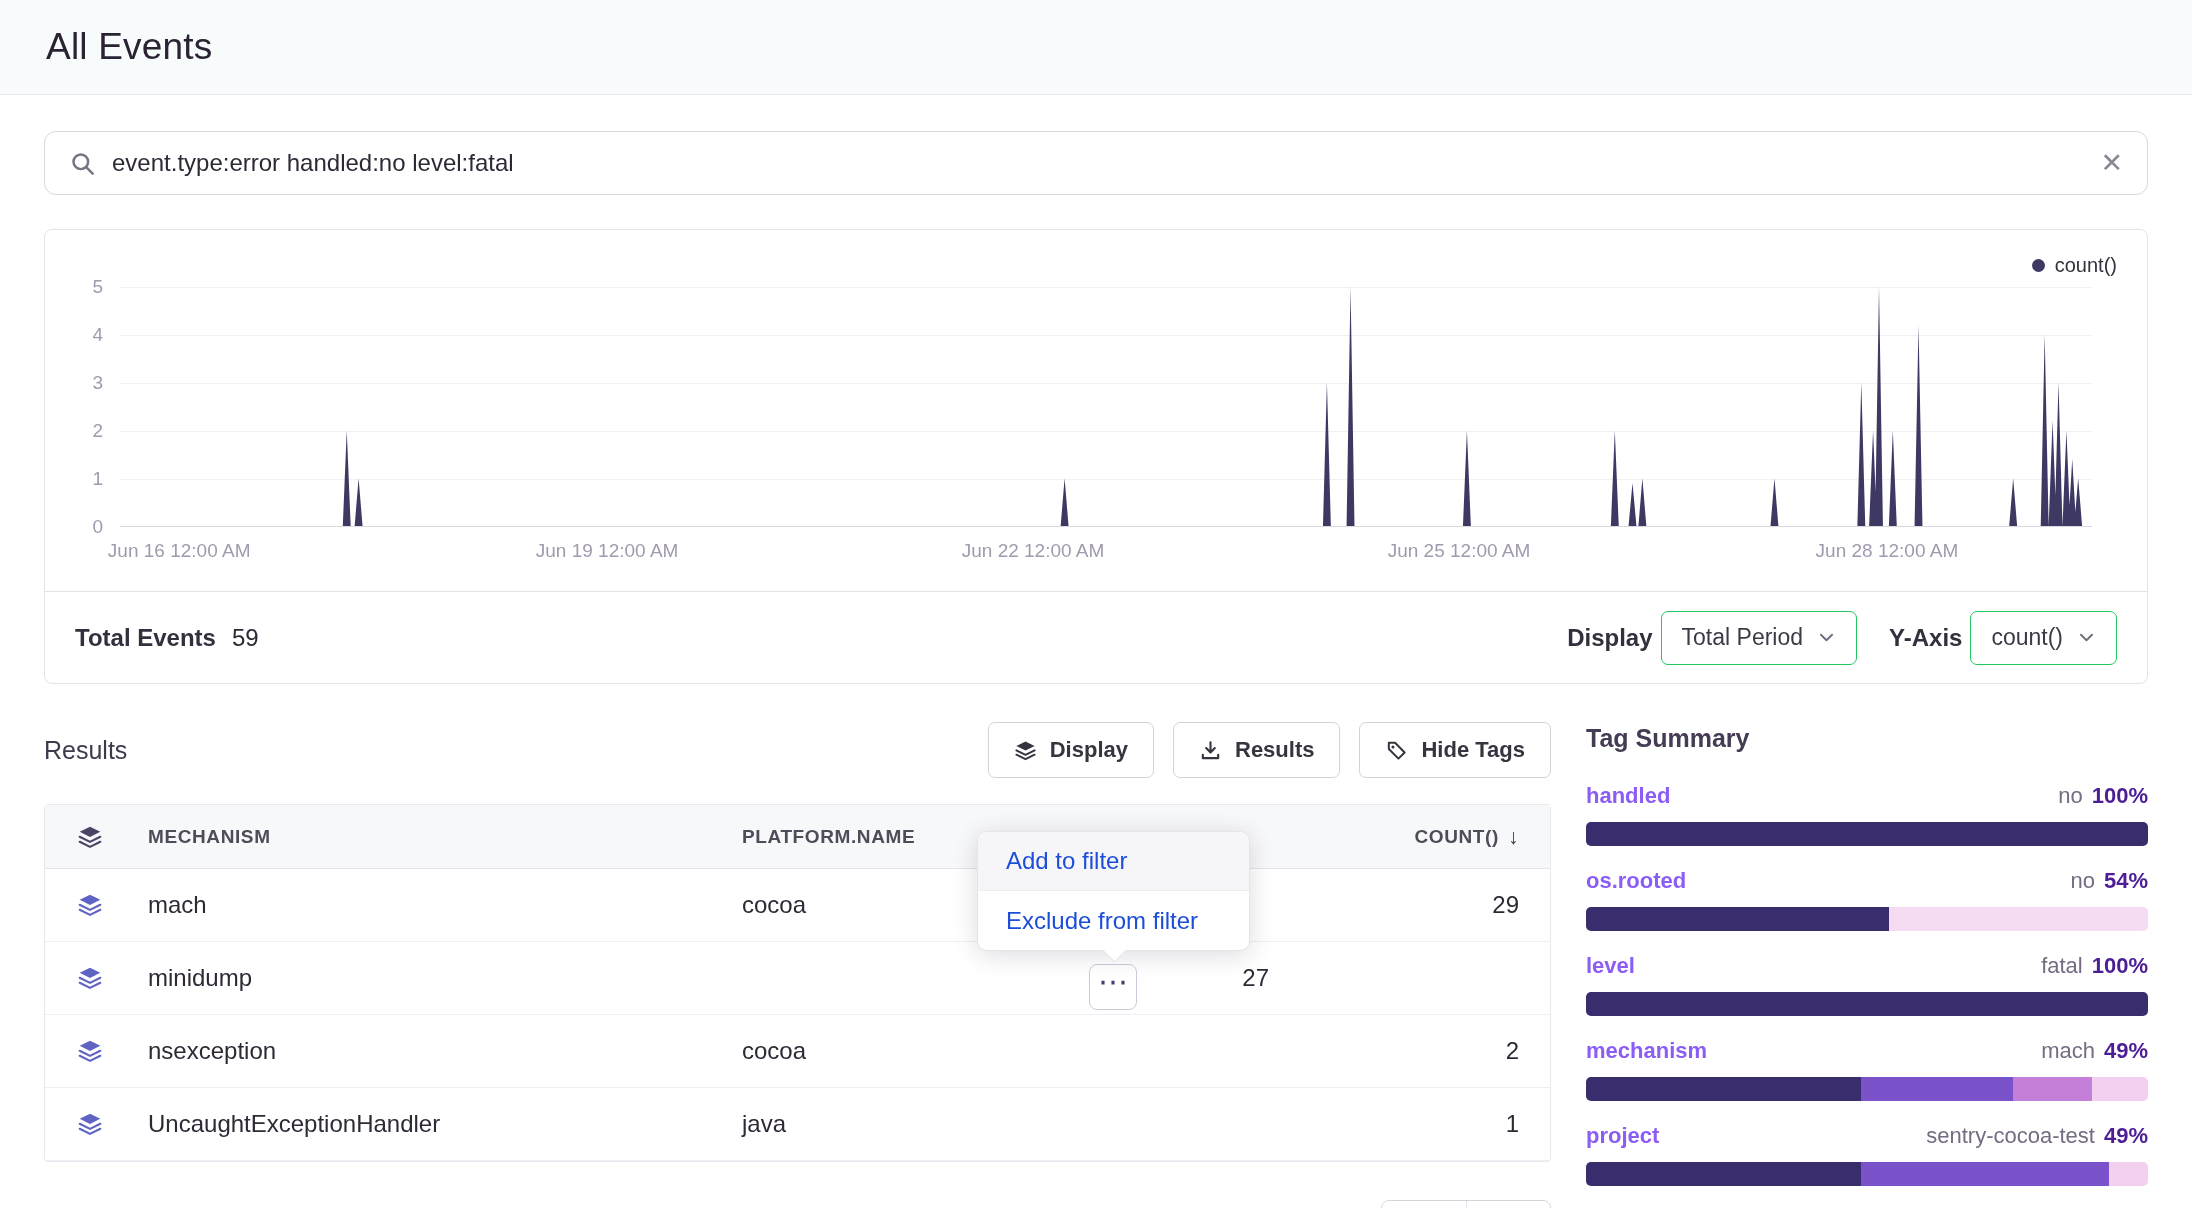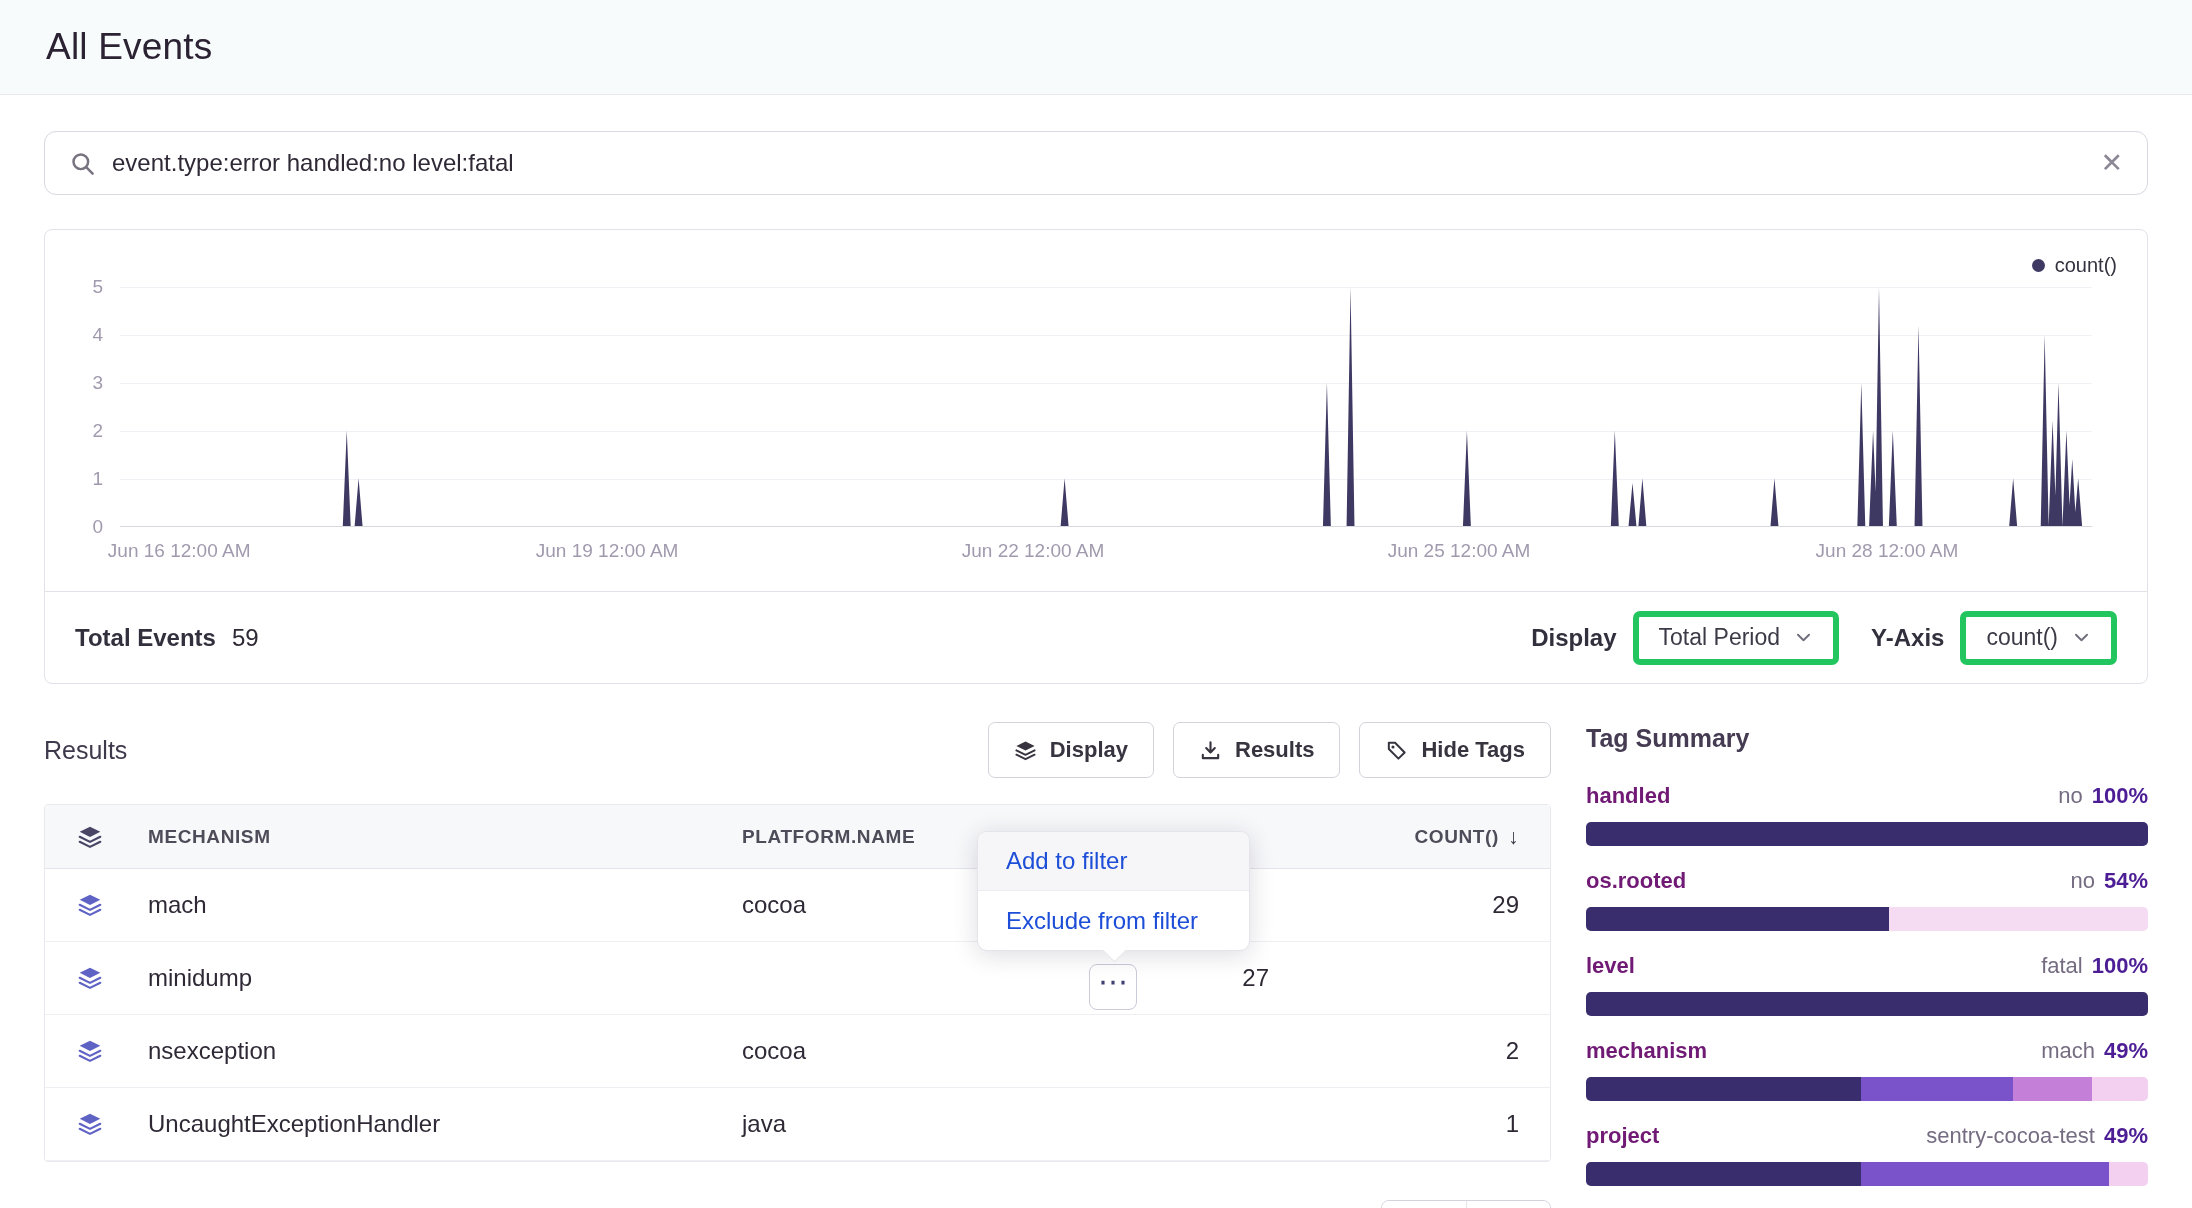--- a/index.html
+++ b/index.html
@@ -51,22 +51,22 @@
   .xaxis span { position:absolute; transform:translateX(-50%); white-space:nowrap;
                 font-size:19px; color:#a19aae; }
   .chart-footer {
     position:absolute; left:0; right:0; bottom:0; height:92px;
     border-top:1px solid #e2e2e8; display:flex; align-items:center; padding:8px 30px;
   }
   .cf-label { font-size:24px; font-weight:700; color:#32303d; }
   .cf-value { font-size:24px; color:#2f2936; margin-left:16px; }
   .cf-spacer { flex:1; }
   .dropdown {
-    height:54px; margin-left:16px; padding:0 20px;
-    border:6px solid #22c55e; border-radius:7px; background:#fff;
+    height:54px; margin-left:8px; padding:0 20px;
+    border:1px solid #22c55e; border-radius:7px; background:#fff;
     display:flex; align-items:center; gap:14px;
     font-size:23px; color:#3c3a46; cursor:pointer; font-family:inherit;
   }
   .dropdown .chev { color:#716d7c; }
   .cf-gap { margin-left:32px; }
 
   
   .results-row { display:flex; margin-top:38px; gap:35px; align-items:flex-start; }
   .results-main { width:1507px; flex:none; }
   .results-header { display:flex; align-items:center; justify-content:space-between; margin-bottom:26px; }
@@ -122,21 +122,21 @@
     display:flex; overflow:hidden;
   }
   .page-btn { flex:1; background:#fff; border:none; cursor:pointer; }
   .page-btn:first-child { border-right:1px solid #e4e4ea; }
 
   
   .tag-col { flex:1; min-width:0; padding-top:2px; }
   .tag-title { font-size:25px; font-weight:700; color:#453b52; margin-bottom:30px; }
   .tag-block { margin-bottom:22px; }
   .tag-labels { display:flex; justify-content:space-between; align-items:baseline; margin-bottom:12px; height:27px; }
-  .tag-name { font-size:22px; font-weight:700; color:#701a75; }
+  .tag-name { font-size:22px; font-weight:700; color:#8b5cf6; }
   .tag-right { display:flex; align-items:baseline; gap:9px; }
   .tag-value { font-size:22px; color:#756c82; }
   .tag-pct { font-size:22px; font-weight:700; color:#4c1d95; }
   .tag-bar { height:24px; border-radius:5px; overflow:hidden; display:flex; background:#f7f7fa; }
   .tag-bar div { height:100%; }
 </style>
 </head>
 <body>
 
 <svg width="0" height="0" style="position:absolute" aria-hidden="true">

